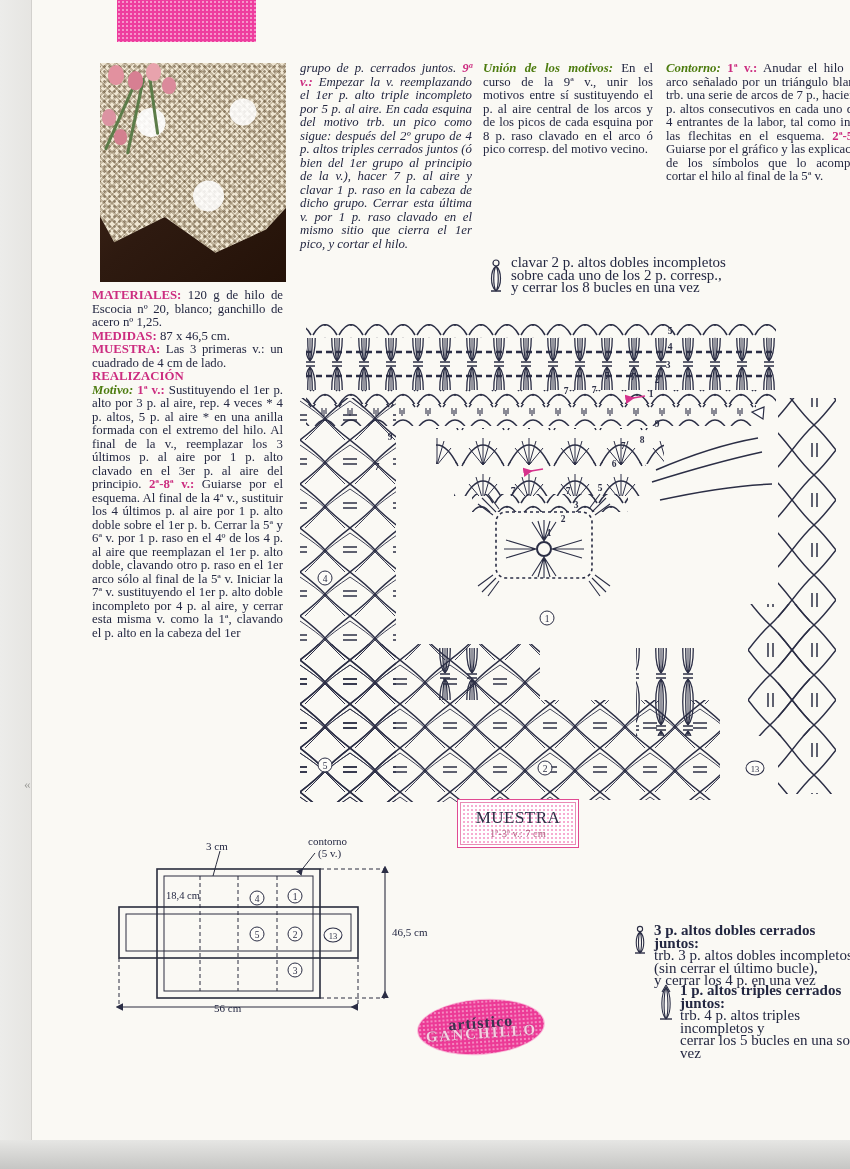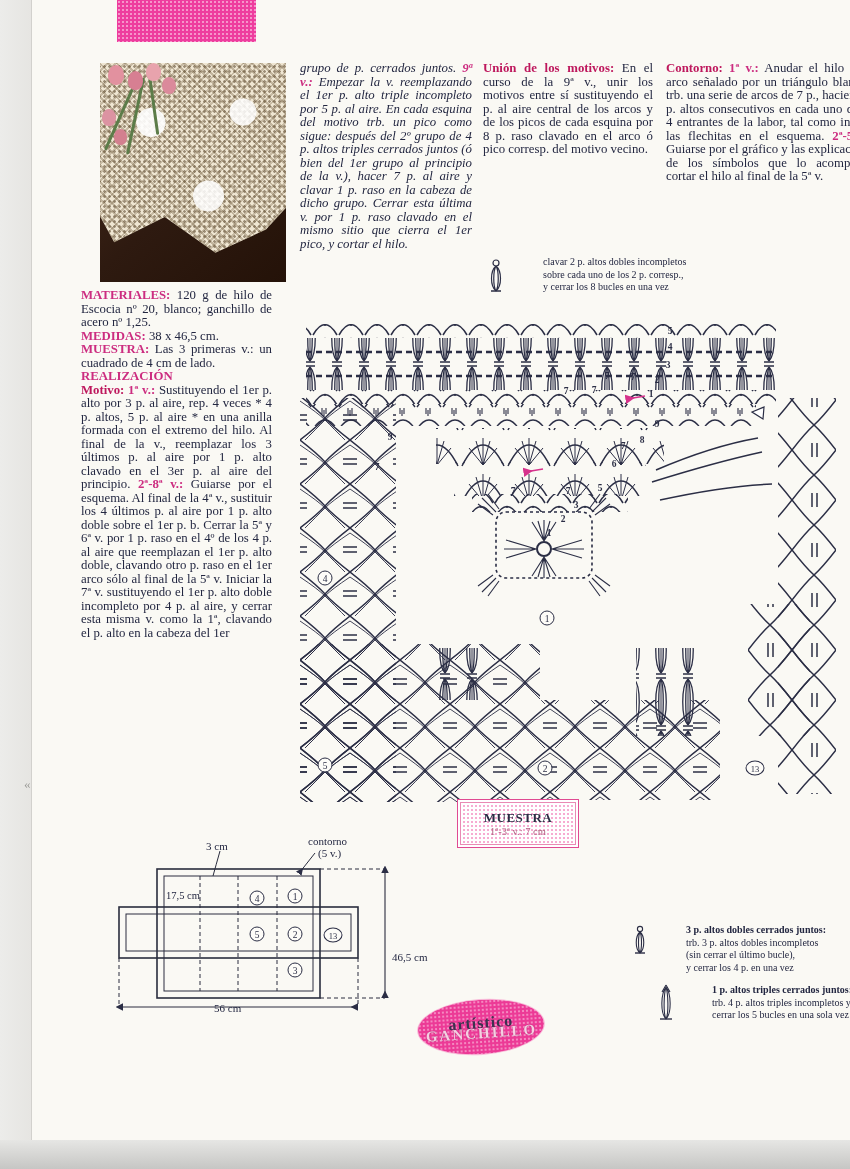--- a/index.html
+++ b/index.html
@@ -27,42 +27,42 @@
           repeating-linear-gradient(-45deg, rgba(110,90,60,.3) 0 2px, transparent 2px 6px),
           radial-gradient(rgba(90,70,45,.55) 1px, transparent 1.6px);
         background-size:auto,auto,auto,auto,auto,5px 5px;
         clip-path:polygon(0 0,100% 0,100% 62%,80% 86%,58% 97%,36% 80%,14% 92%,0 64%);}
   .tulip{position:absolute;border-radius:50% 50% 45% 45%;}
   .stem{position:absolute;background:#5c7c49;border-radius:2px;}
   
   .col{position:absolute;font-size:12.8px;line-height:13.5px;text-align:justify;hyphens:auto;}
   .col p{margin:0;}
   .mb{color:#cc2d80;font-weight:bold;}
-  .mi{color:#be185d;font-weight:bold;}
-  .col1{left:81px;top:289px;width:191px;}
+  .mi{color:#4d7c0f;font-weight:bold;font-style:italic;}
+  .col1{left:92px;top:289px;width:191px;}
   .col2{left:300px;top:62px;width:172px;font-style:italic;}
   .col3{left:483px;top:62px;width:170px;}
   .col4{left:666px;top:62px;width:212px;}
   
-  .legend{position:absolute;font-size:10px;line-height:12.6px;color:#232741;margin-left:32px;}
+  .legend{position:absolute;font-size:15px;line-height:12.6px;color:#232741;}
   .legend .l-title{font-weight:bold;}
   .legend .legend-line{display:block;}
   
   .svgabs{position:absolute;left:0;top:0;pointer-events:none;}
   .num{position:absolute;transform:translate(-50%,-50%);font:bold 9.5px "Liberation Serif",serif;color:#2b2e45;}
   .circ{position:absolute;transform:translate(-50%,-50%);width:15px;height:15px;border:1.3px solid #2b2e45;
         border-radius:50%;background:#fdfcf8;display:flex;align-items:center;justify-content:center;
         font:9.5px "Liberation Serif",serif;color:#2b2e45;box-sizing:border-box;}
   .circ.wide{width:19px;font-size:8.5px;}
   
   .muestra-box{position:absolute;left:457px;top:799px;width:120px;height:47px;border:1.5px solid #e04a92;
       box-shadow:inset 0 0 0 2px #fff, inset 0 0 0 3px #e98ab4;
       background-color:#fff;background-image:radial-gradient(rgba(238,90,165,.5) 1px,transparent 1.5px);
       background-size:4px 4px;display:flex;flex-direction:column;align-items:center;justify-content:center;}
-  .muestra-box .mt{font-weight:bold;font-size:13px;color:#2b2e45;letter-spacing:.5px;}
+  .muestra-box .mt{font-weight:normal;font-size:17px;color:#2b2e45;letter-spacing:.5px;}
   .muestra-box .mv{font-size:10.5px;color:#b06080;}
   
   .dlabel{position:absolute;font-size:11px;color:#232741;}
   
   .logo{position:absolute;left:418px;top:1000px;width:126px;height:54px;border-radius:50%;
         background-color:#ec3a96;background-image:radial-gradient(rgba(255,255,255,.4) 1px,transparent 1.5px);
         background-size:4px 4px;transform:rotate(-4deg);display:flex;flex-direction:column;
         align-items:center;justify-content:center;box-shadow:0 0 0 1px #f8bcd9;}
   .logo .l1{font-weight:bold;font-size:16px;color:#3c3350;letter-spacing:1px;line-height:14px;}
   .logo .l2{font-weight:bold;font-size:15px;color:#f6cfe2;letter-spacing:2px;line-height:12px;margin-top:-3px;
@@ -85,21 +85,21 @@
     <span class="tulip" style="left:8px;top:2px;width:16px;height:20px;background:#e2919f;"></span>
     <span class="tulip" style="left:28px;top:8px;width:15px;height:19px;background:#d77f92;"></span>
     <span class="tulip" style="left:46px;top:0px;width:15px;height:18px;background:#e8a3ad;"></span>
     <span class="tulip" style="left:62px;top:14px;width:14px;height:17px;background:#db8a9b;"></span>
     <span class="tulip" style="left:2px;top:46px;width:14px;height:17px;background:#dc93a2;"></span>
     <span class="tulip" style="left:14px;top:66px;width:13px;height:16px;background:#d3808f;"></span>
   </figure>
 
   <div class="col col1">
     <p><span class="mb">MATERIALES:</span><span> 120 g de hilo de Escocia nº 20, blanco; ganchillo de acero nº 1,25.</span></p>
-    <p><span class="mb">MEDIDAS:</span><span> 38 x 46,5 cm.</span></p>
+    <p><span class="mb">MEDIDAS:</span><span> 87 x 46,5 cm.</span></p>
     <p><span class="mb">MUESTRA:</span><span> Las 3 primeras v.: un cuadrado de 4 cm de lado.</span></p>
     <p><span class="mb">REALIZACIÓN</span></p>
     <p><span class="mi">Motivo:</span><span> </span><span class="mb">1ª v.:</span><span> Sustituyendo el 1er p. alto por 3 p. al aire, rep. 4 veces * 4 p. altos, 5 p. al aire * en una anilla formada con el extremo del hilo. Al final de la v., reemplazar los 3 últimos p. al aire por 1 p. alto clavado en el 3er p. al aire del principio. </span><span class="mb">2ª-8ª v.:</span><span> Guiarse por el esquema. Al final de la 4ª v., sustituir los 4 últimos p. al aire por 1 p. alto doble sobre el 1er p. b. Cerrar la 5ª y 6ª v. por 1 p. raso en el 4º de los 4 p. al aire que reemplazan el 1er p. alto doble, clavando otro p. raso en el 1er arco sólo al final de la 5ª v. Iniciar la 7ª v. sustituyendo el 1er p. alto doble incompleto por 4 p. al aire, y cerrar esta misma v. como la 1ª, clavando el p. alto en la cabeza del 1er</span></p>
   </div>
   <div class="col col2">
     <p><span>grupo de p. cerrados juntos. </span><span class="mb">9ª v.:</span><span> Empezar la v. reemplazando el 1er p. alto triple incompleto por 5 p. al aire. En cada esquina del motivo trb. un pico como sigue: después del 2º grupo de 4 p. altos triples cerrados juntos (ó bien del 1er grupo al principio de la v.), hacer 7 p. al aire y clavar 1 p. raso en la cabeza de dicho grupo. Cerrar esta última v. por 1 p. raso clavado en el mismo sitio que cierra el 1er pico, y cortar el hilo.</span></p>
   </div>
   <div class="col col3">
     <p><span class="mi">Unión de los motivos:</span><span> En el curso de la 9ª v., unir los motivos entre sí sustituyendo el p. al aire central de los arcos y de los picos de cada esquina por 8 p. raso clavado en el arco ó pico corresp. del motivo vecino.</span></p>
   </div>
@@ -266,22 +266,22 @@
     </div>
 
   <div class="muestra-box">
     <span class="mt">MUESTRA</span>
     <span class="mv">1ª-3ª v.: 7 cm</span>
   </div>
 
   <div class="dlabel" style="left:206px;top:840px;">3 cm</div>
   <div class="dlabel" style="left:308px;top:835px;">contorno</div>
   <div class="dlabel" style="left:318px;top:847px;">(5 v.)</div>
-  <div class="dlabel" style="left:166px;top:890px;font-size:10.5px;">17,5 cm</div>
-  <div class="dlabel" style="left:392px;top:951px;text-align:right;">46,5 cm</div>
+  <div class="dlabel" style="left:166px;top:890px;font-size:10.5px;">18,4 cm</div>
+  <div class="dlabel" style="left:392px;top:926px;text-align:right;">46,5 cm</div>
   <div class="dlabel" style="left:214px;top:1002px;">56 cm</div>
   <div>
       <span class="circ" style="left: 257px; top: 898px;">4</span>
       <span class="circ" style="left: 295px; top: 896px;">1</span>
       <span class="circ" style="left: 257px; top: 934px;">5</span>
       <span class="circ" style="left: 295px; top: 934px;">2</span>
       <span class="circ wide" style="left: 333px; top: 935px;">13</span>
       <span class="circ" style="left: 295px; top: 970px;">3</span>
     </div>
 

